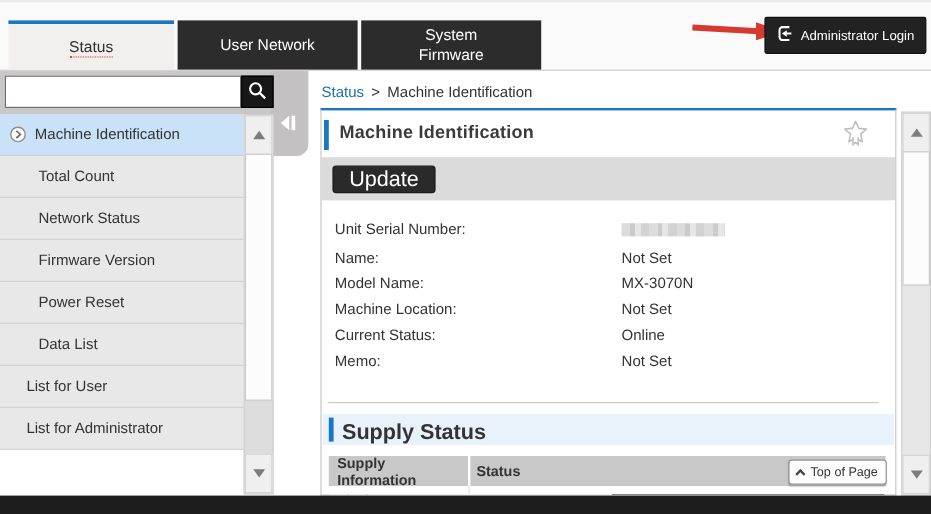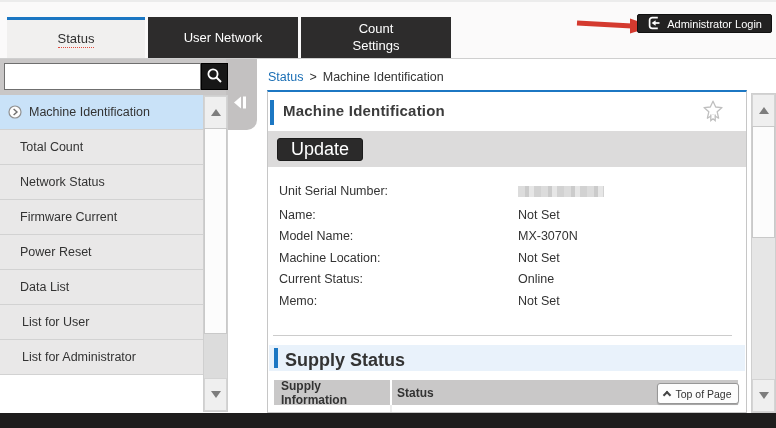--- a/index.html
+++ b/index.html
@@ -20,31 +20,31 @@
   
   .topbar{position:absolute;left:0;top:0;width:776px;height:59px;background:#fbfafa;border-bottom:1px solid #cfcfcf;border-top:2px solid #ececec;}
   .tab{position:absolute;top:15px;height:41px;display:flex;align-items:center;justify-content:center;font-size:13px;cursor:pointer;text-align:center;}
   .tab-status{left:7px;width:138px;background:#f1f0ef;border-top:3px solid var(--accent);color:#2f2f2f;}
   .tab-status .tab-label{border-bottom:1px dotted #e24b3e;padding-bottom:1px;}
   .tab-dark{background:var(--dark-tab);color:#fff;}
   .tab-user{left:148px;width:150px;}
   .tab-system{left:301px;width:150px;}
   .tab-system .tab-label{display:inline-block;width:64px;line-height:1.3;}
   .annotation-arrow{position:absolute;left:576px;top:16px;color:var(--annotation-red);}
-  .admin-btn{position:absolute;right:4px;top:12px;height:19px;background:#232222;color:#fff;border:1px solid #111;
+  .admin-btn{position:absolute;right:4px;top:12px;height:31px;background:#232222;color:#fff;border:1px solid #111;
     border-radius:2px;font-size:11px;font-family:inherit;display:flex;align-items:center;gap:6px;padding:0 9px;cursor:pointer;}
   
   .search-panel{position:absolute;left:0;top:59px;width:252px;height:36px;background:#c9c7c7;}
   .collapse-handle{position:absolute;left:226px;top:59px;width:31px;height:71px;background:#c3c1c1;border-radius:0 0 10px 0;cursor:pointer;}
   .collapse-handle svg{position:absolute;left:6px;top:36px;}
   .search-input{position:absolute;left:4px;top:63px;width:197px;height:27px;border:1px solid #6f6f6f;background:#fff;font-size:12px;padding:0 5px;font-family:inherit;}
   .search-btn{position:absolute;left:201px;top:63px;width:27px;height:27px;background:#171717;border:1px solid #000;display:flex;align-items:center;justify-content:center;cursor:pointer;}
   .menu{position:absolute;left:0;top:95px;width:203px;}
   .menu-item{height:35px;border-bottom:1px solid #d2d2d2;background:#e9e8e8;display:flex;align-items:center;
-    padding-left:20px;font-size:12.5px;color:#333;cursor:pointer;}
+    padding-left:32px;font-size:12.5px;color:#333;cursor:pointer;}
   .menu-item.selected{background:var(--selected-item-bg);padding-left:8px;gap:7px;}
   .menu-item.sub{padding-left:22px;}
   
   .scrollbox{position:absolute;background:#dcdcdc;border:1px solid #cfcfcf;}
   .side-scroll{left:203px;top:95px;width:25px;height:317px;}
   .main-scroll{left:751px;top:93px;width:25px;height:320px;background:#e6e6e6;}
   .scroll-btn{position:absolute;left:0;width:100%;height:33px;background:#efefef;border:1px solid #d4d4d4;
     display:flex;align-items:center;justify-content:center;cursor:pointer;}
   .scroll-btn.up{top:0;}
   .scroll-btn.down{bottom:0;}
@@ -92,21 +92,21 @@
 <body>
 
 <header class="topbar">
   <div class="tab tab-status">
     <span class="tab-label">Status</span>
   </div>
   <div class="tab tab-dark tab-user">
     <span class="tab-label">User Network</span>
   </div>
   <div class="tab tab-dark tab-system">
-    <span class="tab-label">Count Settings</span>
+    <span class="tab-label">System Firmware</span>
   </div>
 
   <span class="annotation-arrow">
     <svg width="78" height="16" viewBox="0 0 78 16">
       <line x1="1" y1="5" x2="56" y2="8" stroke="currentColor" stroke-width="5"></line>
       <polygon points="54,0.5 54,15.5 77,8.5" fill="currentColor"></polygon>
     </svg>
   </span>
 
   <button class="admin-btn">
@@ -150,21 +150,21 @@
     </span>
     <span>Machine Identification</span>
   </div>
   <div class="menu-item">
     <span>Total Count</span>
   </div>
   <div class="menu-item">
     <span>Network Status</span>
   </div>
   <div class="menu-item">
-    <span>Firmware Current</span>
+    <span>Firmware Version</span>
   </div>
   <div class="menu-item">
     <span>Power Reset</span>
   </div>
   <div class="menu-item">
     <span>Data List</span>
   </div>
   <div class="menu-item sub">
     <span>List for User</span>
   </div>

